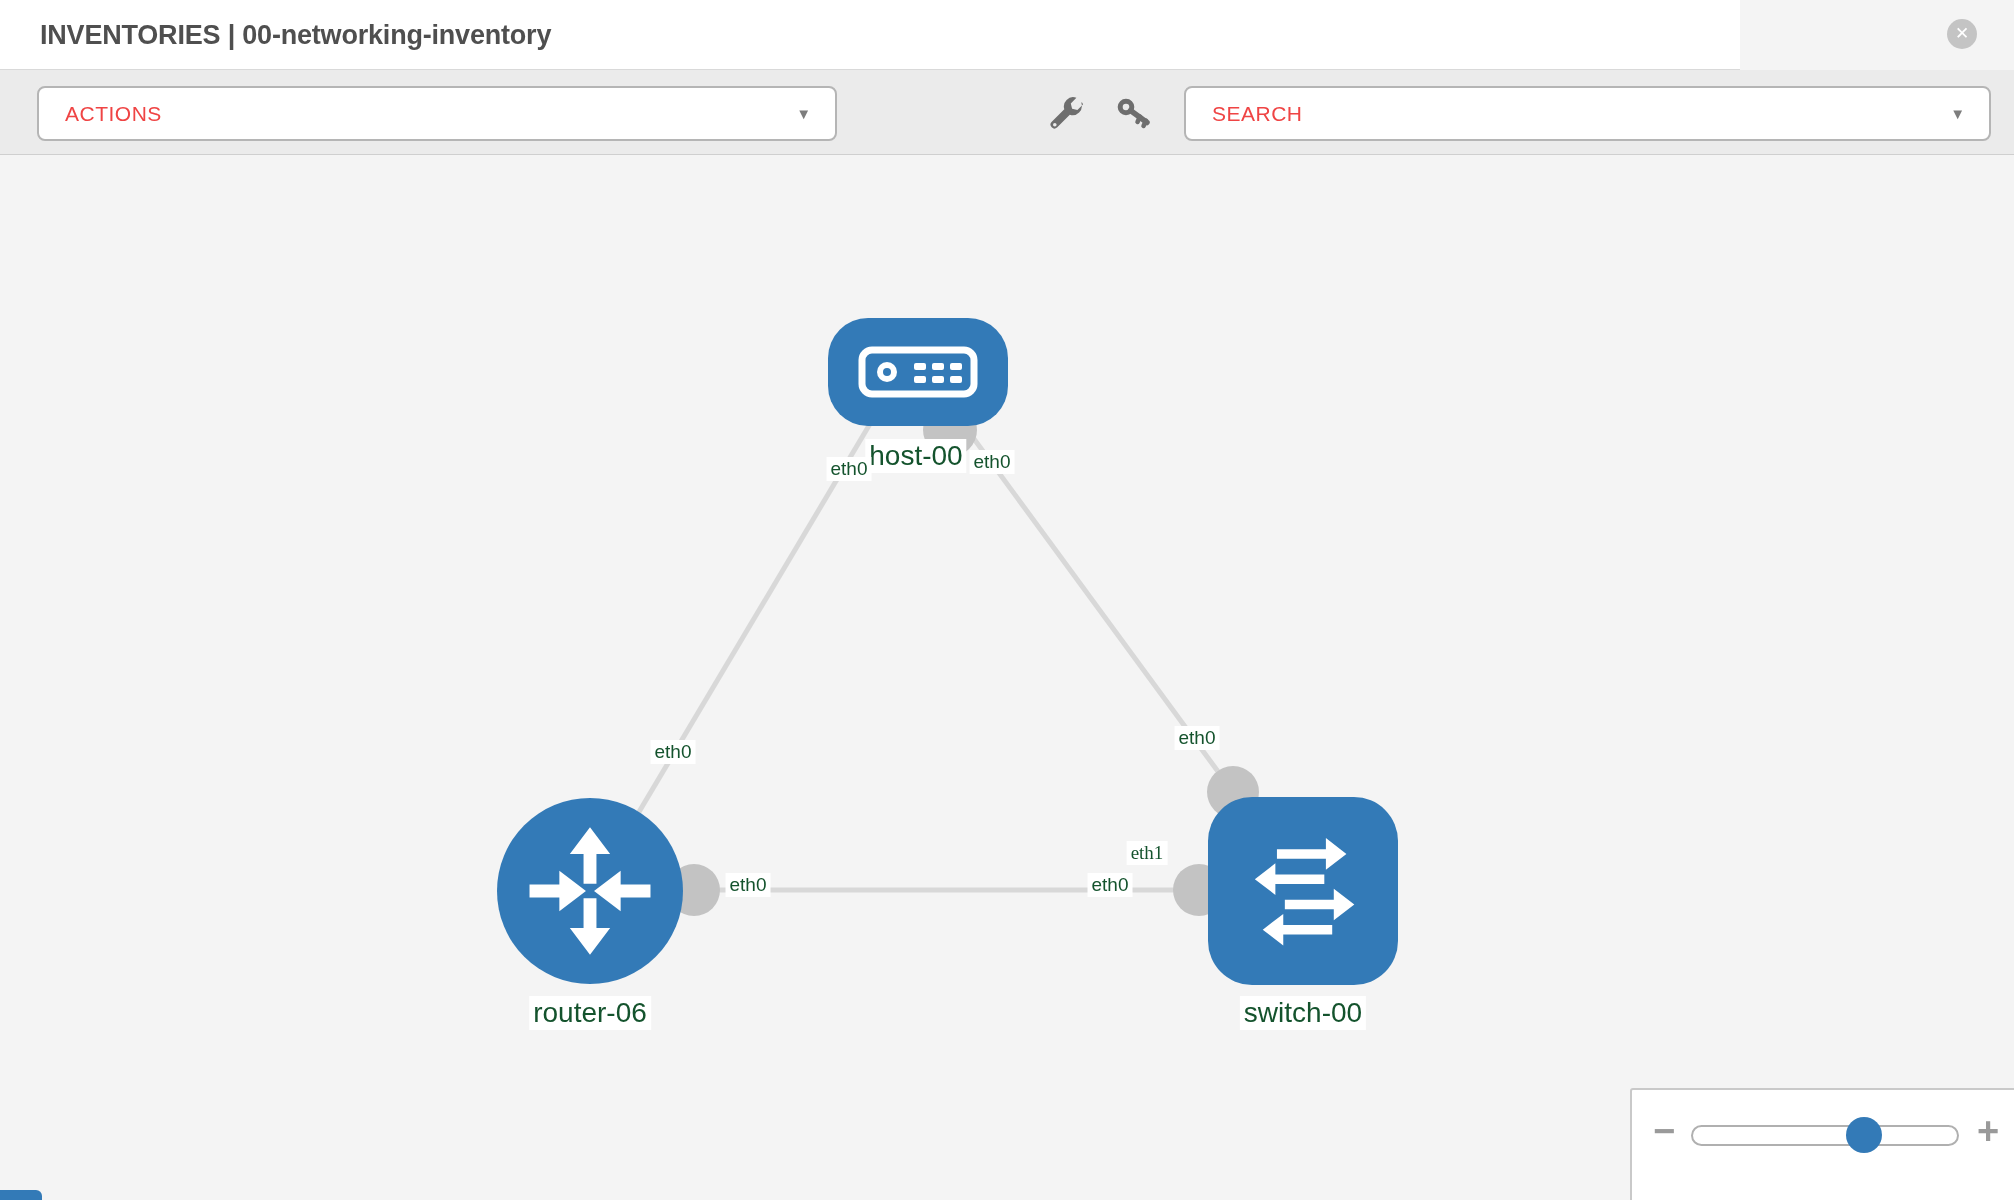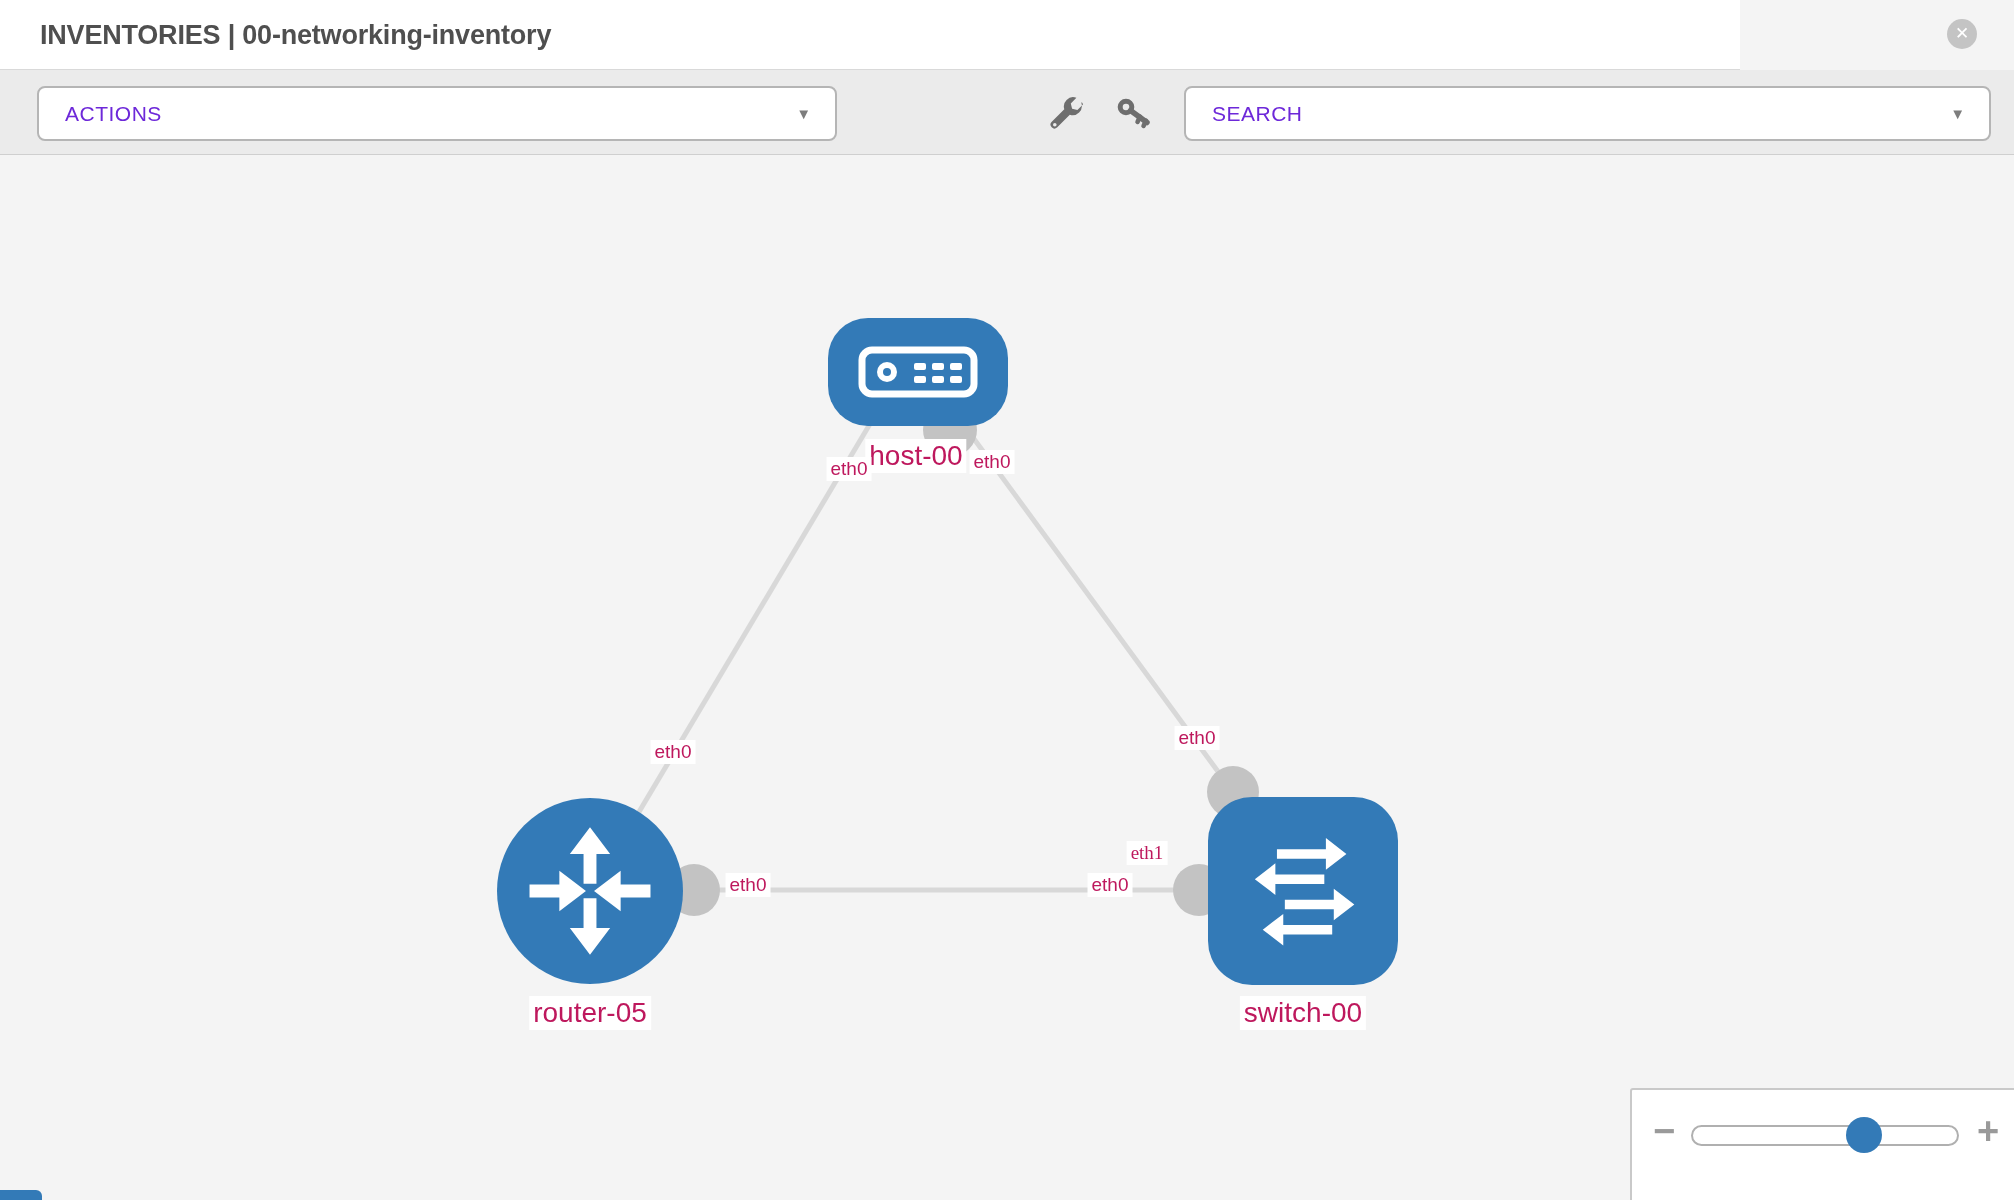--- a/index.html
+++ b/index.html
@@ -15,37 +15,37 @@
   .close-btn { position:absolute; left:1947px; top:19px; width:30px; height:30px;
     border-radius:50%; background:#c4c4c4; cursor:pointer; text-align:center; }
   .close-btn span { color:#ffffff; font-size:17px; font-weight:700; line-height:30px; }
 
   
   .toolbar { position:absolute; left:0; top:70px; width:2014px; height:85px;
     background:#ebebeb; border-bottom:1px solid #cfcfcf; z-index:10; }
   .select-box { position:absolute; top:16px; height:55px; background:#ffffff;
     border:2px solid #b5b5b5; border-radius:8px; cursor:pointer; }
   .select-box .lbl { position:absolute; left:26px; top:14px; font-size:21px;
-    color:#6d28d9; letter-spacing:0.5px; }
+    color:#ef4444; letter-spacing:0.5px; }
   .select-box .caret { position:absolute; right:24px; top:17px; font-size:15px; color:#7d7d7d; }
   .actions-box { left:37px; width:800px; }
   .search-box { left:1184px; width:807px; }
   .tool-btn { position:absolute; top:96px; width:38px; height:38px; cursor:pointer; z-index:11; }
 
   
   .canvas { position:absolute; left:0; top:0; width:2014px; height:1200px; background:#f4f4f4; }
   .links-layer { position:absolute; left:0; top:0; z-index:1; }
 
   .node { position:absolute; background:#337ab7; z-index:3; cursor:pointer;
     display:flex; align-items:center; justify-content:center; }
   .node-host   { left:828px; top:318px; width:180px; height:108px; border-radius:40px; }
   .node-router { left:497px; top:798px; width:186px; height:186px; border-radius:50%; }
   .node-switch { left:1208px; top:797px; width:190px; height:188px; border-radius:44px; }
 
-  .chip { position:absolute; z-index:4; background:#ffffff; color:#be185d;
+  .chip { position:absolute; z-index:4; background:#ffffff; color:#14532d;
     padding:1px 4px; white-space:nowrap; transform:translate(-50%,-50%); }
   .chip-eth { font-size:19px; }
   .chip-name { font-size:28px; }
 
   
   .zoom-panel { position:absolute; left:1630px; top:1088px; width:404px; height:132px;
     background:#ffffff; border:2px solid #c9c9c9; border-radius:3px; z-index:5; }
   .zoom-value { position:absolute; left:59px; top:6px; width:268px; text-align:center;
     font-size:19px; color:#2b2b2b;margin-top:25px; }
   .zoom-minus { position:absolute; left:14px; top:20px; width:36px; height:44px;
@@ -107,21 +107,21 @@
         <g fill="#ffffff">
           <path d="M150 48 L124 28 V42 H62 V54 H124 V68 Z"></path>
           <path d="M34 80 L60 60 V74 H122 V86 H60 V100 Z"></path>
           <path d="M160 112 L134 92 V106 H72 V118 H134 V132 Z"></path>
           <path d="M44 144 L70 124 V138 H132 V150 H70 V164 Z"></path>
         </g>
       </svg>
     </div>
 
     <div class="chip chip-name" style="left:916px; top:456px;">host-00</div>
-    <div class="chip chip-name" style="left:590px; top:1013px;">router-05</div>
+    <div class="chip chip-name" style="left:590px; top:1013px;">router-06</div>
     <div class="chip chip-name" style="left:1303px; top:1013px;">switch-00</div>
 
     <div class="chip chip-eth" style="left:849px; top:469px;">eth0</div>
     <div class="chip chip-eth" style="left:992px; top:462px;">eth0</div>
     <div class="chip chip-eth" style="left:673px; top:752px;">eth0</div>
     <div class="chip chip-eth" style="left:1197px; top:738px;">eth0</div>
     <div class="chip chip-eth" style="left:748px; top:885px;">eth0</div>
     <div class="chip chip-eth" style="left:1110px; top:885px;">eth0</div>
     <div class="chip chip-eth" style="left:1147px; top:853px;font-family:Liberation Serif, serif;">eth1</div>
 

